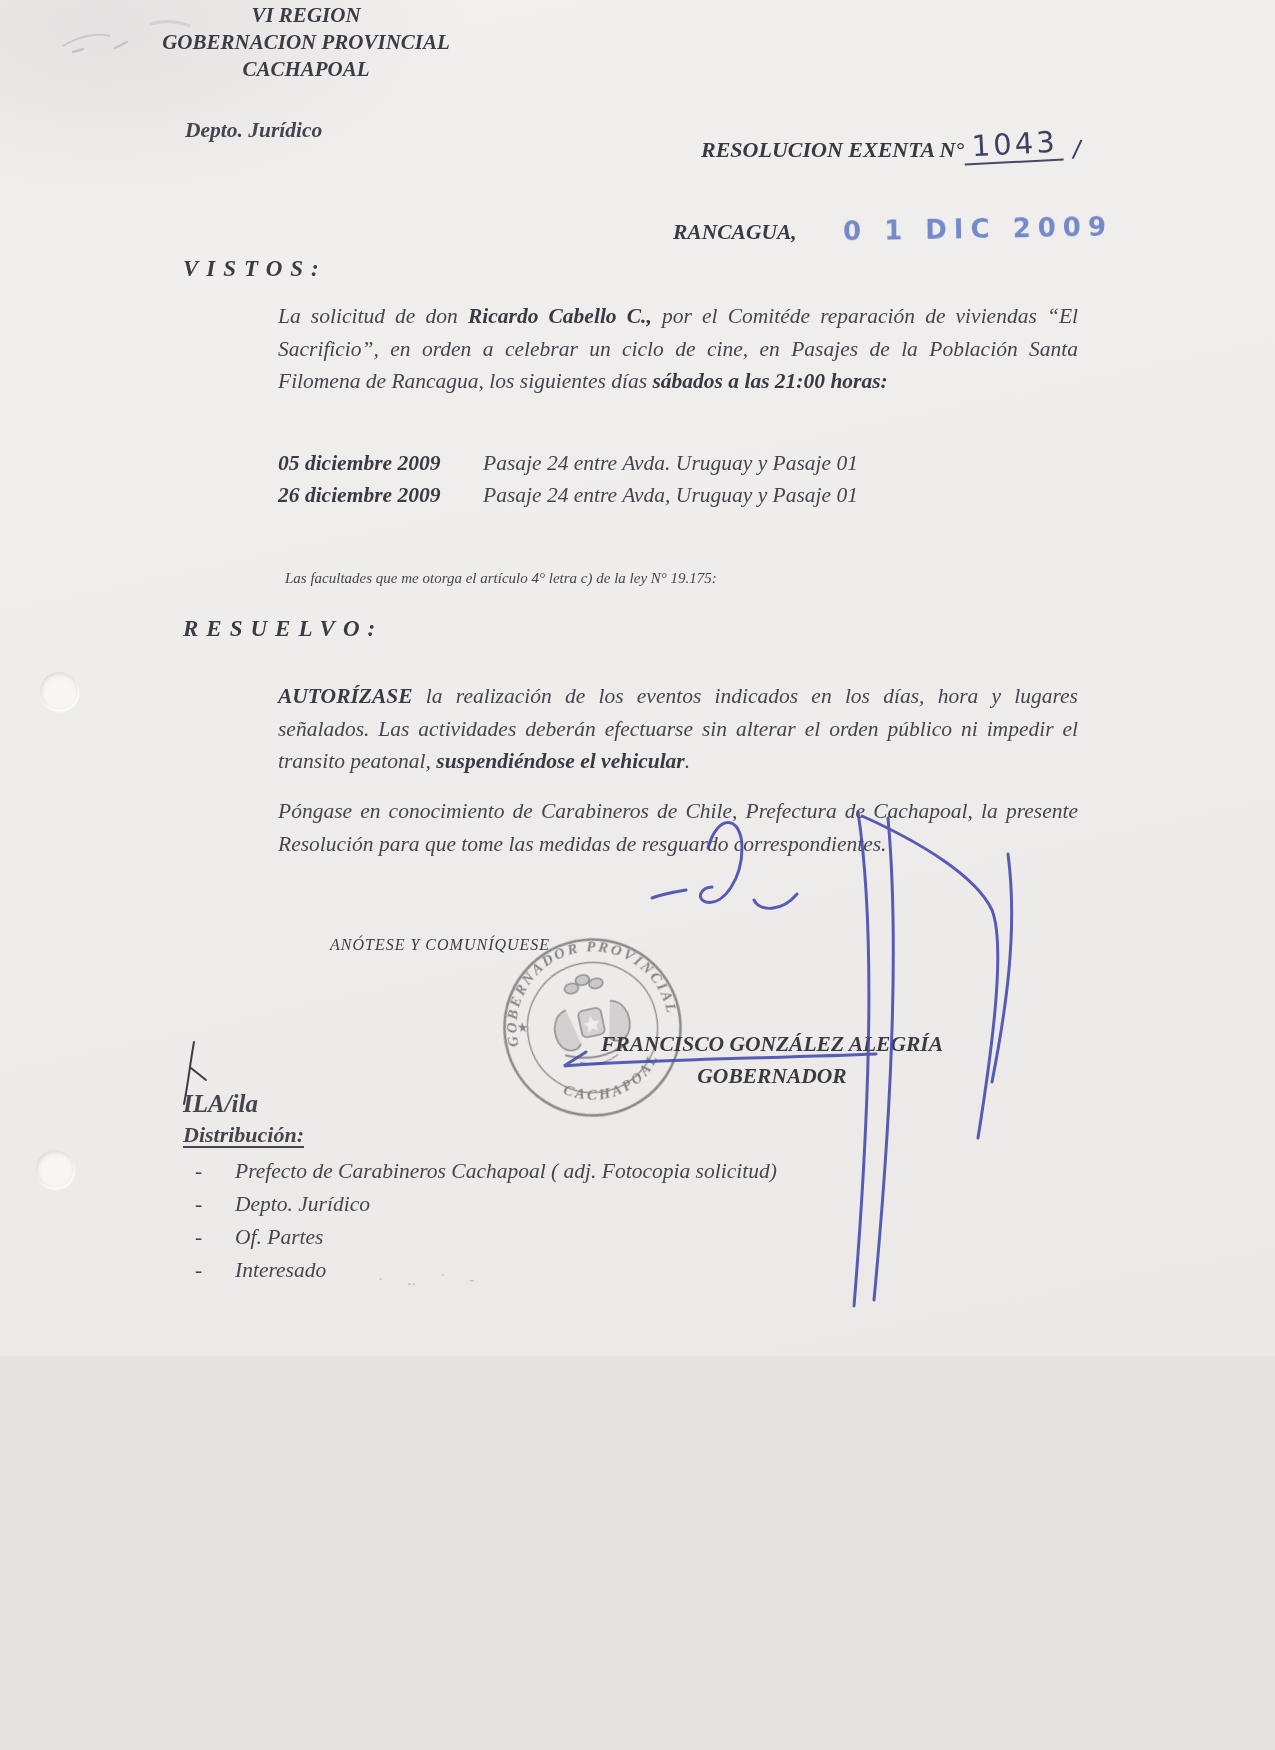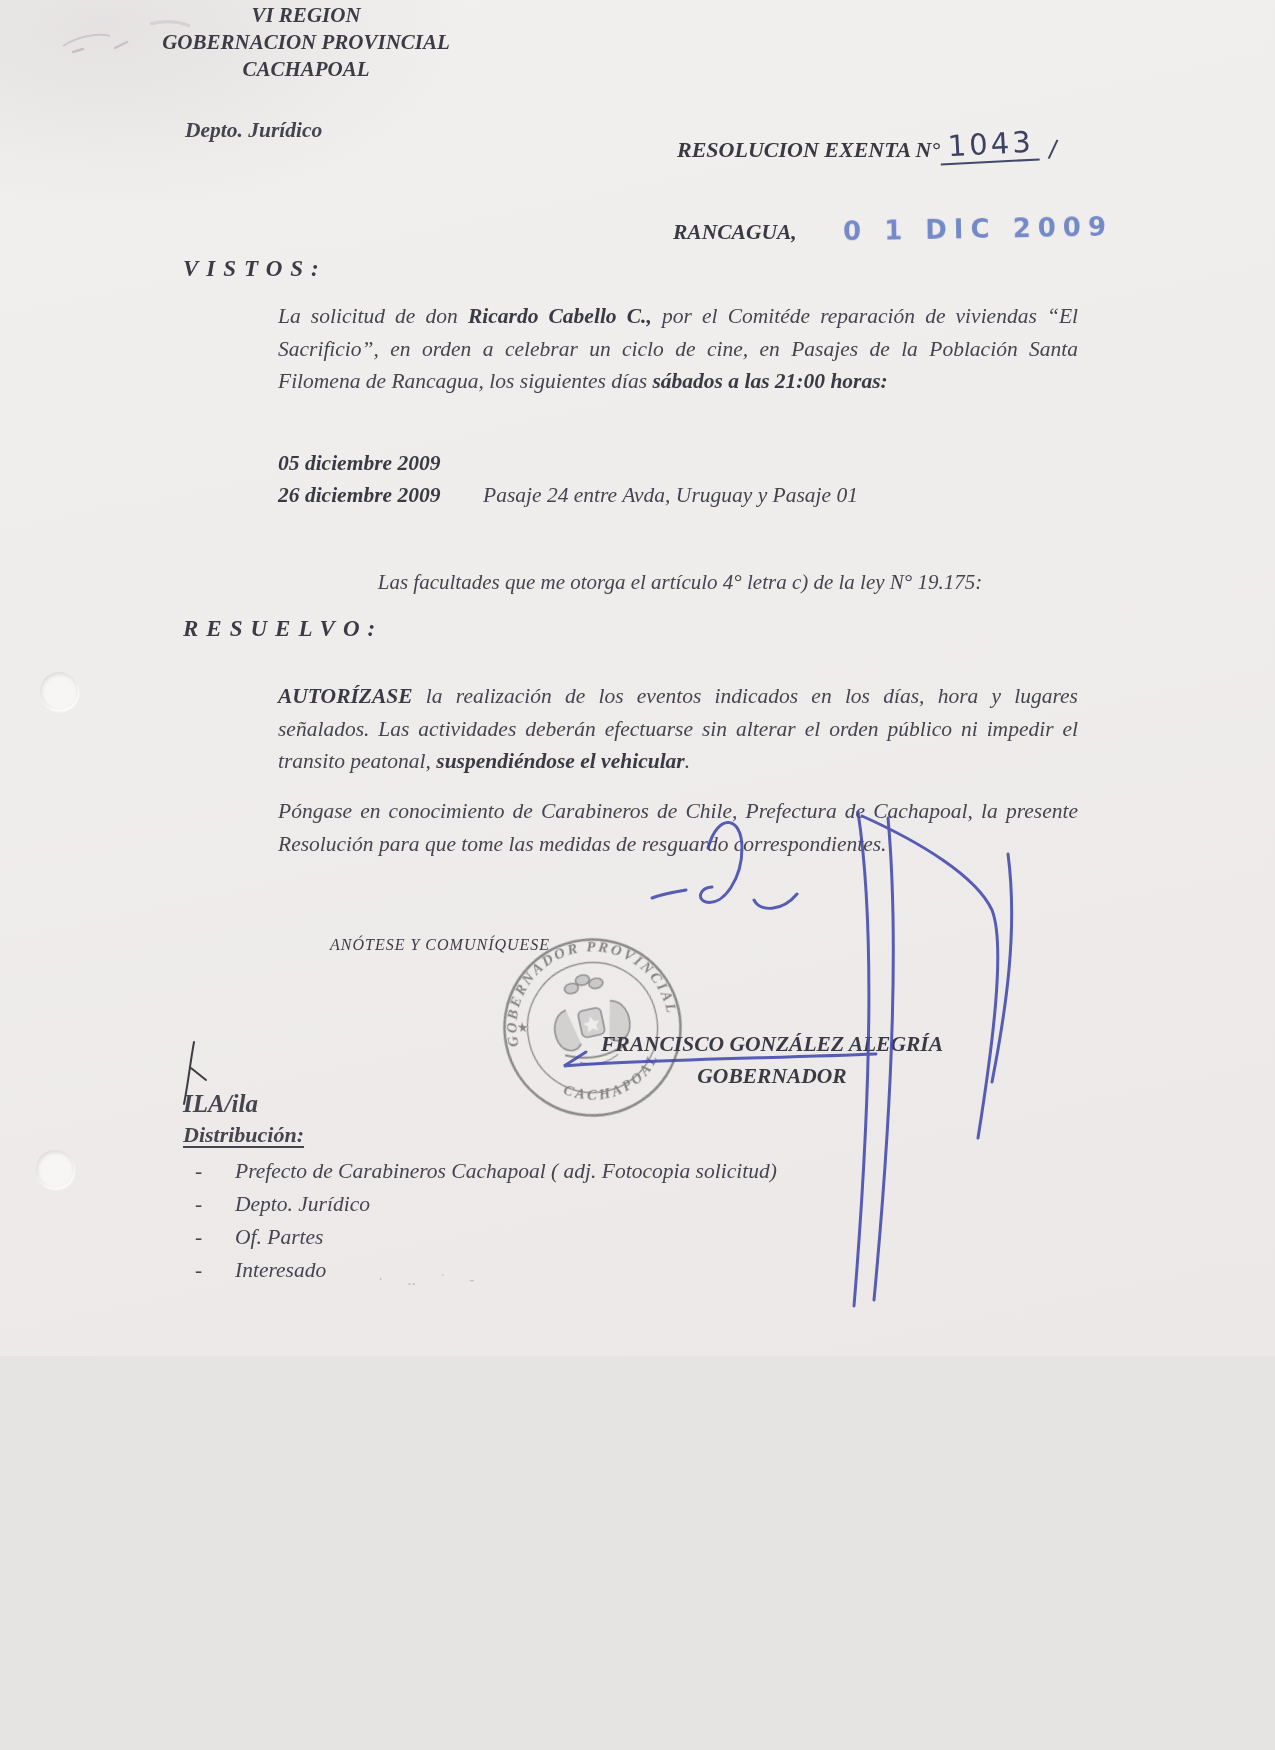--- a/index.html
+++ b/index.html
@@ -12,40 +12,40 @@
   .paper::before {
     content:""; position:absolute; inset:0; pointer-events:none;
     background:radial-gradient(520px 260px at 8% 2%, rgba(150,145,148,.14), rgba(150,145,148,0) 70%);
   }
   .abs { position:absolute; }
   .b { font-weight:bold; color:#3a3a44; }
   .letterhead { left:150px; top:2px; width:312px; text-align:center;
     font-weight:bold; font-size:21px; line-height:27px; color:#3c3c46; }
   .dept { left:185px; top:118px; font-weight:bold; font-size:21.5px; }
   .title-line { left:677px; top:130px; font-size:22px; white-space:nowrap; }
-  .title-label { font-weight:bold; color:#393943; }
+  .title-label { font-weight:bold; color:#393943;margin-left:24px; }
   .hand-number { display:inline-block; font-family:"DejaVu Sans", sans-serif; font-style:normal;
     font-size:29px; color:#3d4162; letter-spacing:3px; padding:0 5px 0 8px;
     border-bottom:2px solid #44486b; transform:rotate(-3deg) translateY(-3px); }
   .hand-slash { font-family:"DejaVu Sans", sans-serif; font-style:normal; font-size:24px;
     color:#3d4162; display:inline-block; transform:rotate(8deg); margin-left:10px; }
   .city-line { left:673px; top:220px; font-weight:bold; font-size:21.5px; color:#3a3a44; }
   .date-stamp { left:843px; top:214px; font-family:"DejaVu Sans", sans-serif; font-style:normal;
     font-weight:bold; font-size:26px; letter-spacing:7px; color:#7389c8;
     filter:blur(.4px); transform:rotate(-1deg); white-space:nowrap; }
   .section-heading { font-weight:bold; font-size:23px; letter-spacing:8px; color:#3b3b45; }
   .vistos-heading { left:183px; top:256px; }
   .resuelvo-heading { left:183px; top:616px; }
   .body-par { width:800px; font-size:21.5px; line-height:32.5px; text-align:justify; }
   .p1 { left:278px; top:300px; }
   .schedule { left:278px; top:447px; width:800px; font-size:21.5px; line-height:32px; }
   .schedule-row { display:flex;align-items:center; }
   .schedule-date { width:205px; font-weight:bold; color:#3a3a44; flex:none; }
   .schedule-place { flex:1; }
-  .legal { left:285px; top:570px; width:790px; font-size:21px;text-align:center; }
+  .legal { left:285px; top:570px; width:790px; font-size:15px; }
   .p2 { left:278px; top:680px; }
   .p3 { left:278px; top:795px; }
   .closing { left:330px; top:912px; font-weight:normal; font-size:16px; letter-spacing:1px; color:#3b3b45;margin-top:24px; }
   .stamp-wrap { left:500px; top:935px; width:185px; height:185px;
     transform:rotate(-12deg); opacity:.82; filter:blur(.3px); }
   .sig-block { left:588px; top:1028px; width:368px; text-align:center;
     font-weight:bold; font-size:21.5px; line-height:32px; color:#3a3a44; }
   .initials { left:183px; top:1090px; font-weight:bold; font-size:25px; }
   .dist-heading { left:183px; top:1122px; font-weight:bold; font-size:22px;
     text-decoration:underline; text-underline-offset:4px; }
@@ -94,20 +94,21 @@
 
   <div class="section-heading vistos-heading abs">VISTOS:</div>
 
   <div class="body-par p1 abs">
     <span>La solicitud de don </span><span class="b">Ricardo Cabello C.,</span><span> por el Comitéde reparación de viviendas “El Sacrificio”, en orden a celebrar un ciclo de cine,  en Pasajes de la Población Santa Filomena de Rancagua,  los siguientes días </span><span class="b">sábados a las 21:00 horas:</span>
   </div>
 
   <div class="schedule abs">
     <div class="schedule-row">
       <span class="schedule-date">05 diciembre 2009</span>
+      <span class="schedule-place">Pasaje 24 entre Avda. Uruguay y  Pasaje 01</span>
     </div>
     <div class="schedule-row">
       <span class="schedule-date">26 diciembre 2009</span>
       <span class="schedule-place">Pasaje 24 entre Avda, Uruguay y Pasaje 01</span>
     </div>
   </div>
 
   <div class="legal abs">Las facultades que me otorga el artículo 4° letra c) de la ley N° 19.175:</div>
 
   <div class="section-heading resuelvo-heading abs">RESUELVO:</div>

